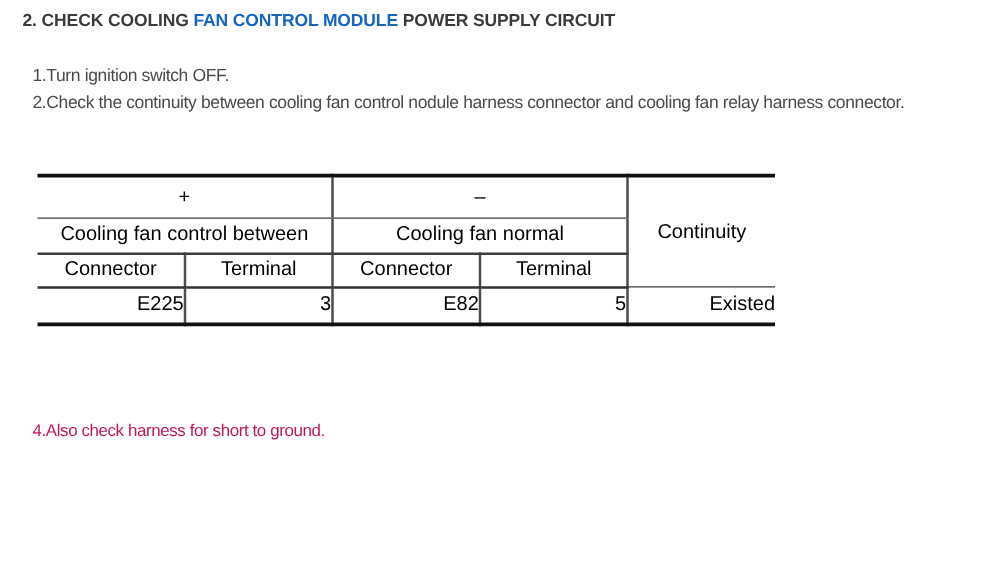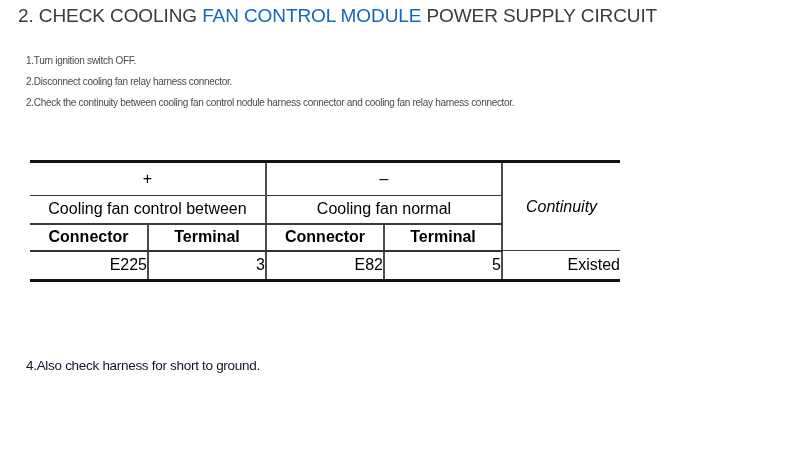--- a/index.html
+++ b/index.html
@@ -6,75 +6,74 @@
   html, body {
     width: 796px; height: 450px;
     background: #ffffff;
     font-family: "Liberation Sans", sans-serif;
     overflow: hidden;
   }
   .page { position: relative; width: 796px; height: 450px; background: #fff; }
 
   .title {
     margin: 9px 0 0 18px;
-    font-size: 19px;
+    font-size: 14px;
     line-height: 14px;
-    font-weight: normal;
+    font-weight: bold;
     color: #3b3b3b;
     letter-spacing: -0.1px;
     white-space: nowrap;
   }
   .title .hl { color: #1565c0; }
 
   .steps {
     margin: 27px 3px 0 26px;
-    font-size: 10px;
+    font-size: 14px;
     line-height: 21px;
     color: #4a4a4a;
     letter-spacing: -0.3px;
   }
   .steps p, .footer p { white-space: nowrap; }
 
   table.cont {
     margin: 47px 0 0 30px;
     border-collapse: collapse;
     table-layout: fixed;
     width: 590px;
     border-top: 3px solid #111;
     border-bottom: 3px solid #111;
     font-size: 16px;
     color: #000;
     text-align: center;
   }
   table.cont td { vertical-align: middle; padding: 0; }
   tr.r1 td { height: 34px; border-bottom: 1px solid #3c3c3c; }
   tr.r2 td { height: 28px; border-bottom: 2px solid #3c3c3c; }
-  tr.r3 td { height: 27px; border-bottom: 2px solid #333; font-weight: bold; }
+  tr.r3 td { height: 27px; border-bottom: 2px solid #333; }
   tr.r4 td { height: 30px; text-align: right; }
   td.vr  { border-right: 2px solid #4d4d4d; }
-  td.continuity { border-bottom: 2px solid #333; font-style: italic; }
+  td.continuity { border-bottom: 2px solid #333; }
 
   .footer {
     margin: 73px 0 0 26px;
     font-size: 13.5px;
     line-height: 21px;
-    color: #0f172a;
+    color: #be185d;
     letter-spacing: -0.3px;
   }
 </style>
 </head>
 <body>
 
 <div class="page">
 
   <h2 class="title"><span>2. CHECK COOLING </span><span class="hl">FAN CONTROL MODULE</span><span> POWER SUPPLY CIRCUIT</span></h2>
 
   <div class="steps">
     <p>1.Turn ignition switch OFF.</p>
-    <p>2.Disconnect cooling fan relay harness connector.</p>
     <p>2.Check the continuity between cooling fan control nodule harness connector and cooling fan relay harness connector.</p>
   </div>
 
   <table class="cont">
     <colgroup>
       <col style="width:118px">
         <col style="width:118px">
         <col style="width:118px">
         <col style="width:118px">
         <col style="width:118px">

